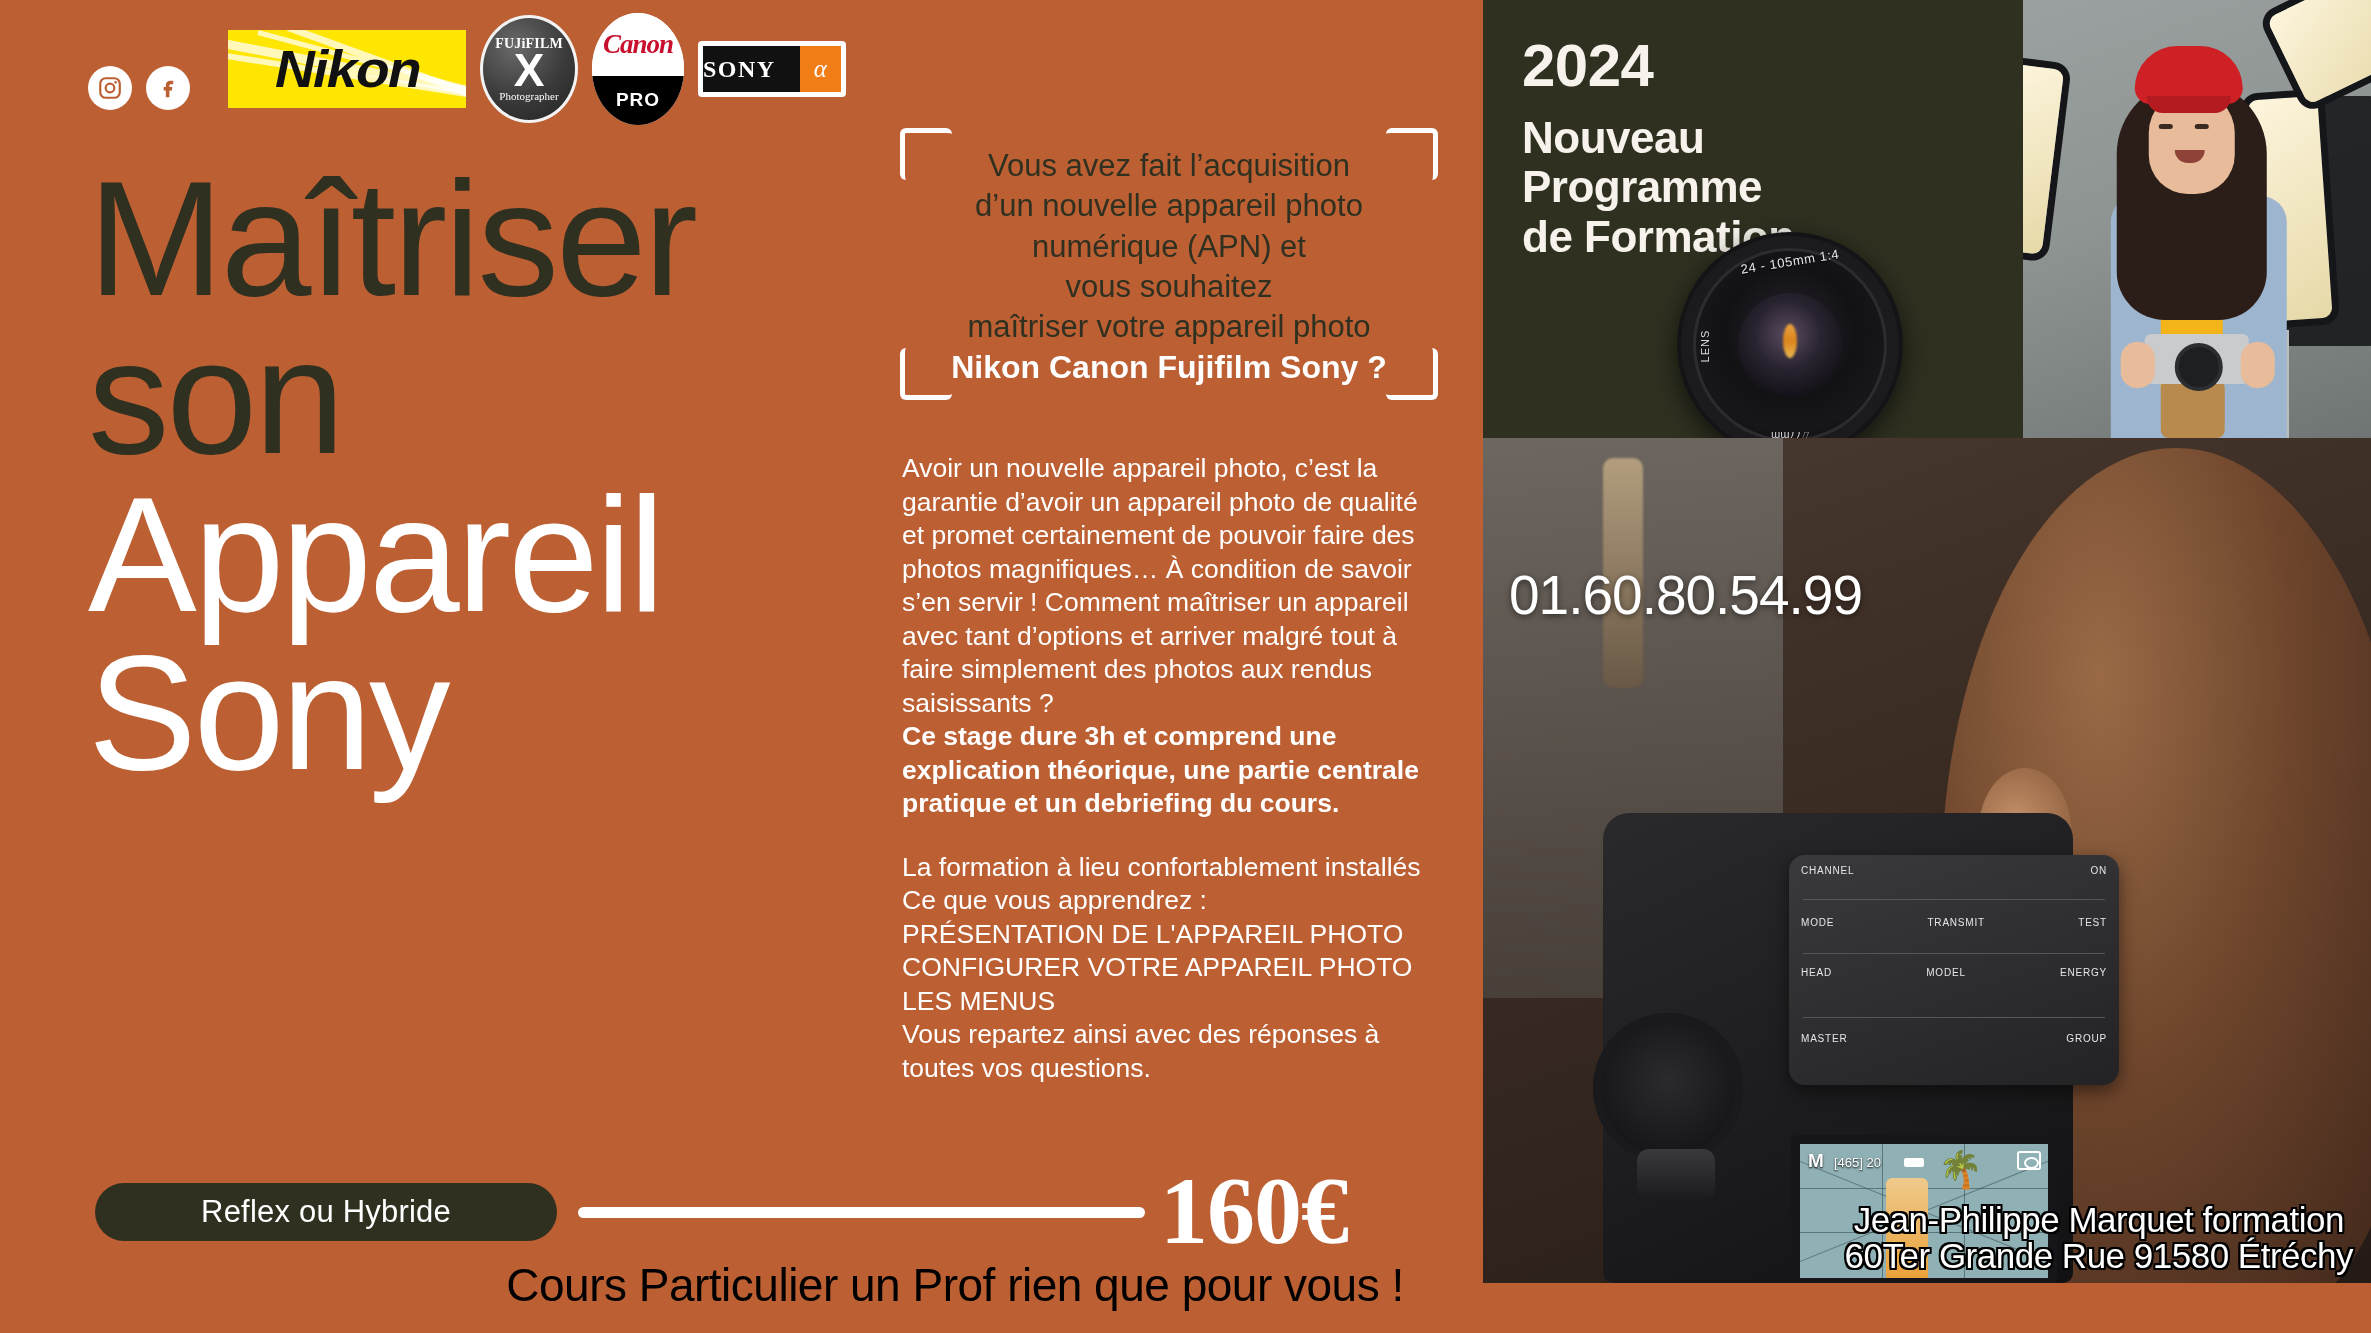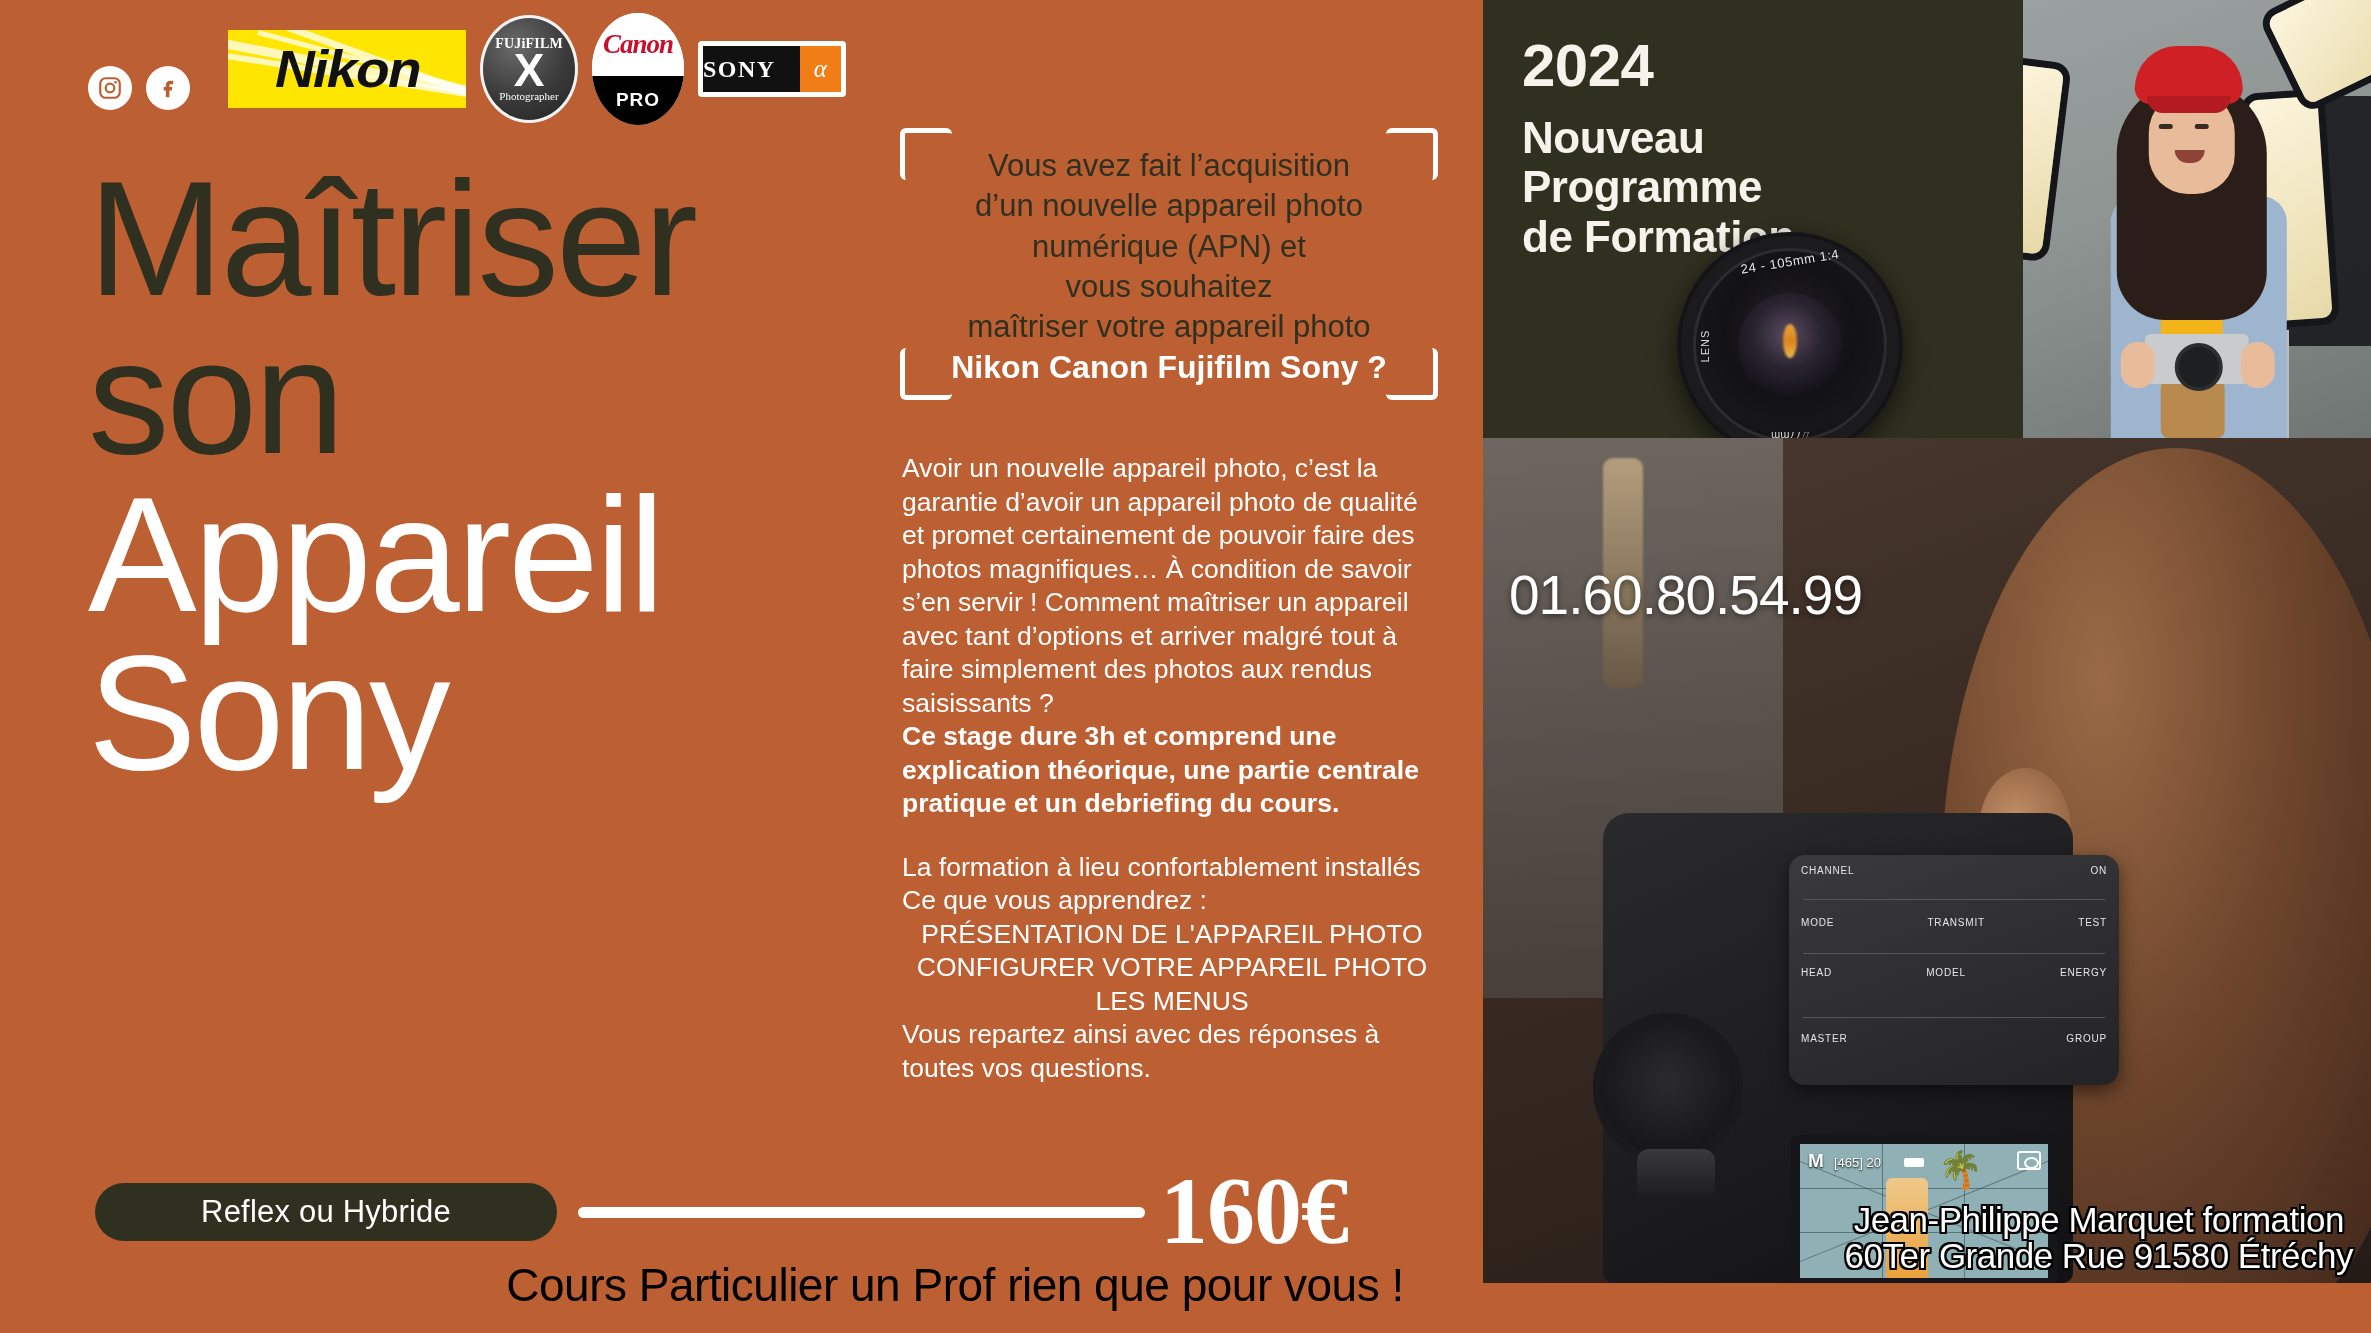--- a/index.html
+++ b/index.html
@@ -105,21 +105,21 @@
   .quote .br{ right:0;bottom:0;border-left:none;border-top:none; }
   .quote-body{ color:#2F3020; font-size:31px; line-height:1.3; }
   .quote-brands{ color:#fff; font-weight:bold; font-size:32px; margin-top:2px; }
 
   .body-col{
     position:absolute;left:902px;top:452px;width:540px;color:#fff;
   }
   .body-p{ font-size:26.5px; line-height:1.265; }
   .body-b{ font-size:26.5px; line-height:1.265; font-weight:bold; }
   .body-col .gap{ height:30px; }
-  .caps{ font-size:26.5px; line-height:1.265;text-align:center; }
+  .caps{ font-size:26.5px; line-height:1.265; }
 
   
   .right{
     position:absolute; left:1483px; top:0; width:888px; height:1333px; overflow:hidden;
   }
   
   .olive{
     position:absolute;left:0;top:0;width:540px;height:438px;background:#2F3020;
   }
   .olive-title{

